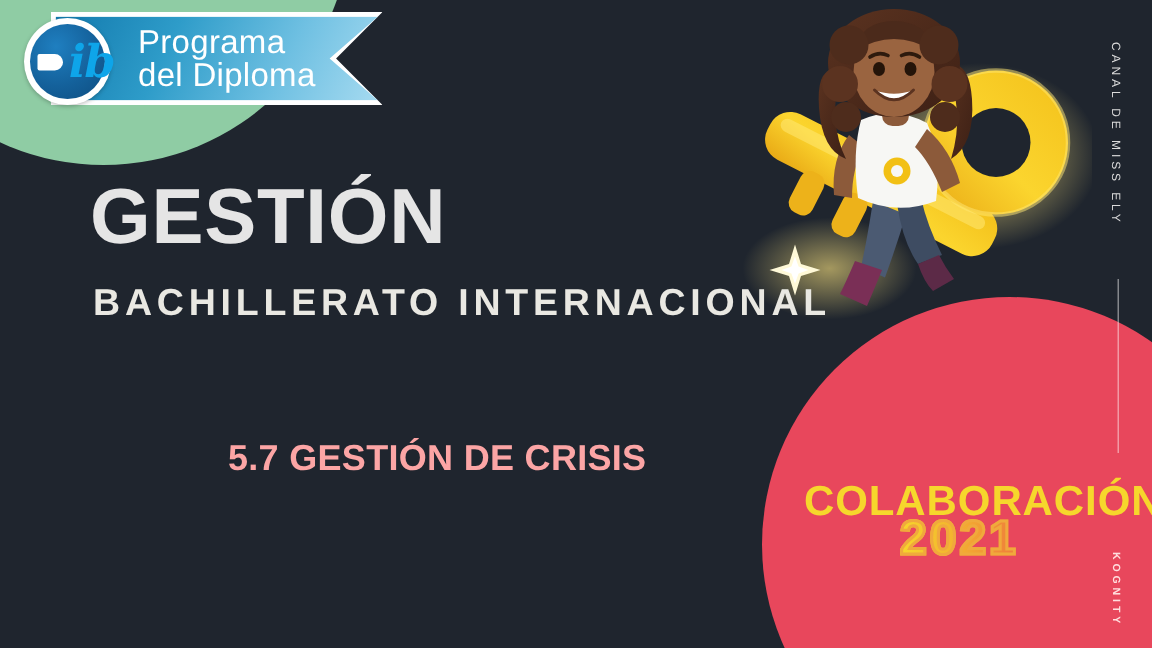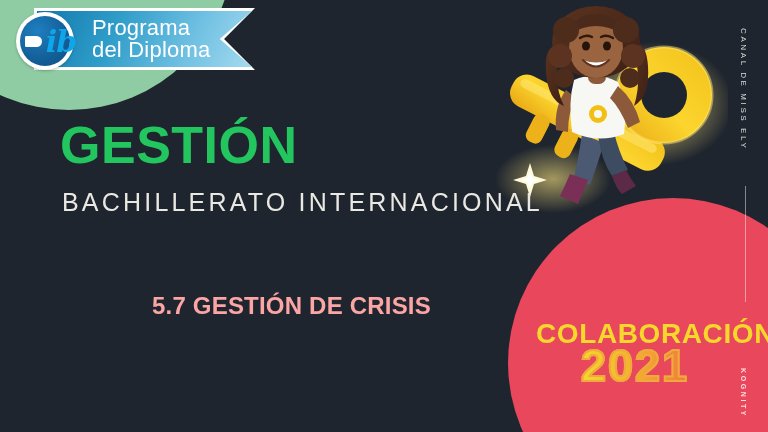--- a/index.html
+++ b/index.html
@@ -70,44 +70,44 @@
     letter-spacing:-1px;
   }
   .ib-logo-swoosh{
     position:absolute;left:17px;top:28px;width:17px;height:11px;
     background:#ffffff;border-radius:2px 8px 8px 2px;
   }
 
   
   .title-wrap{position:absolute;left:60px;top:120px;}
   .t1,.t2{
-    color:#22c55e;font-weight:700;
+    color:#e5e5e5;font-weight:700;
     font-size:52px;line-height:50px;letter-spacing:.5px;
     margin:0;
   }
   .t2{margin-top:6px;}
   .subtitle{
     margin:18px 0 0 2px;
-    color:#e9e8e2;font-size:25px;font-weight:400;
+    color:#e9e8e2;font-size:25px;font-weight:700;
     letter-spacing:3.2px;
   }
 
   .unit-line{
     position:absolute;left:152px;top:292px;
     color:#fca5a5;font-size:24px;font-weight:700;letter-spacing:.2px;
   }
 
   
   .collab{
     position:absolute;left:536px;top:318px;
     color:#f6d72c;font-size:28px;font-weight:700;letter-spacing:.6px;
   }
   .year{
-    position:absolute;left:581px;top:340px;
-    font-size:45px;font-weight:700;letter-spacing:2px;
+    position:absolute;left:600px;top:340px;
+    font-size:32px;font-weight:700;letter-spacing:2px;
     color:transparent;
     -webkit-text-stroke:2px #f0a93c;
     background:linear-gradient(90deg,#f6d72c 0%,#f3b42f 45%,#ef7a3c 100%);
     -webkit-background-clip:text;
     background-clip:text;
   }
 
   
   .vert{
     position:absolute;

